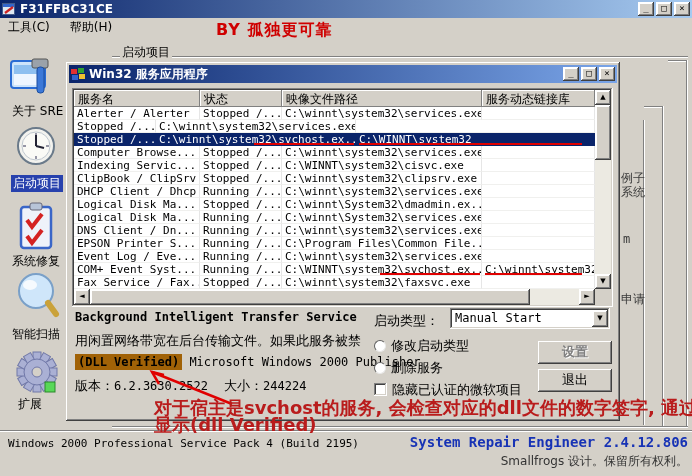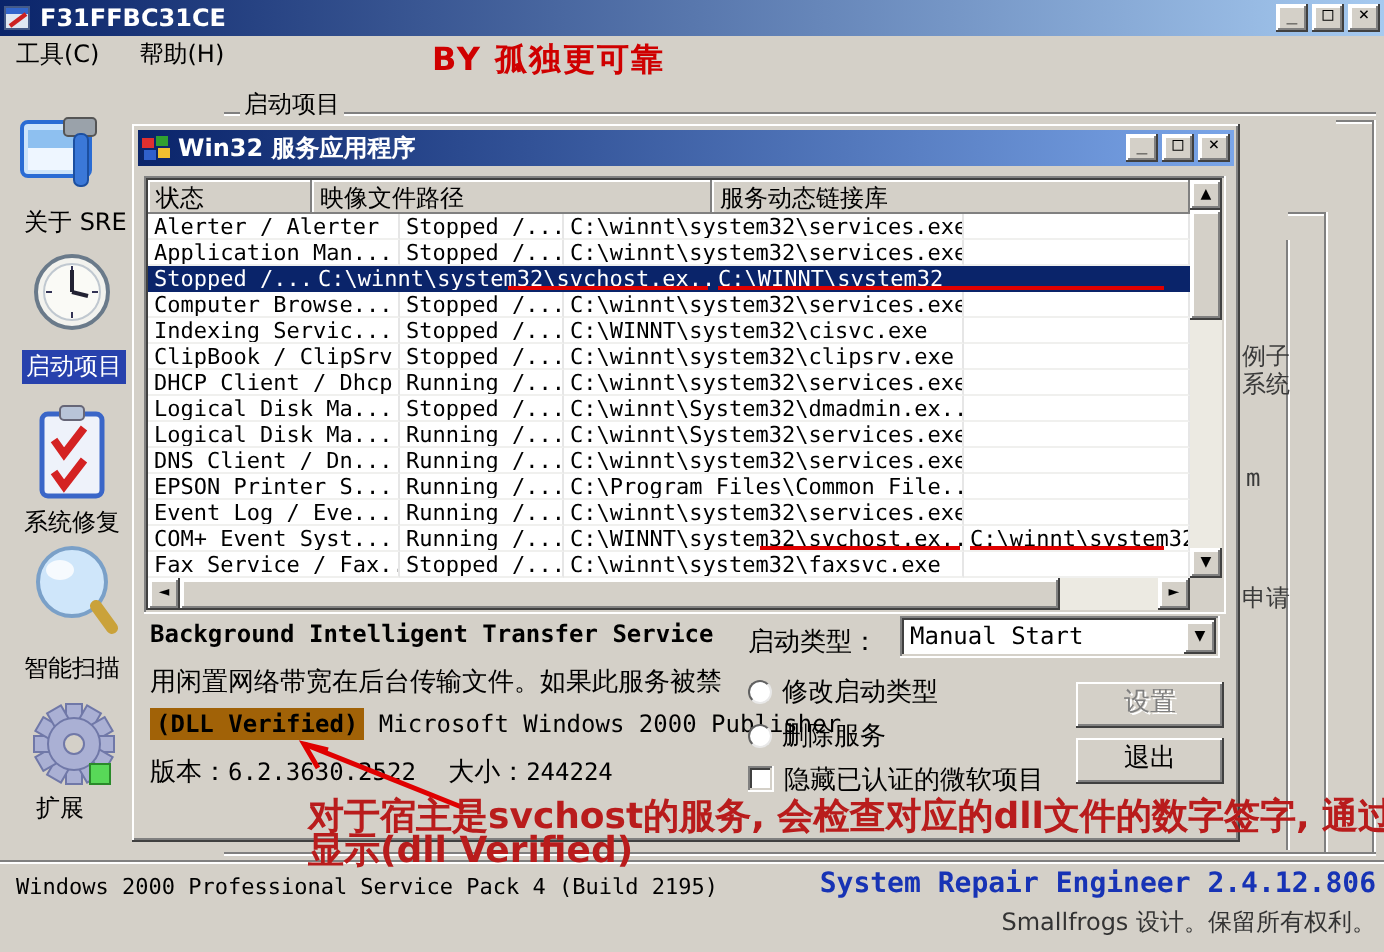--- a/index.html
+++ b/index.html
@@ -78,21 +78,21 @@
   .combo { left:384px; top:246px; width:160px; height:21px; background:#fff; }
   .combo-text { position:absolute; left:5px; top:3px; font-family:"DejaVu Sans Mono",monospace; font-size:12px; }
   .combo-btn { position:absolute; right:2px; top:2px; width:16px; height:17px; background:#d4d0c8; text-align:center;
                font-size:7px; line-height:16px;
                box-shadow: inset -1px -1px #404040, inset 1px 1px #fff, inset -2px -2px #808080, inset 2px 2px #fff; }
   .radio { display:inline-block; width:12px; height:12px; border-radius:50%; background:#fff;
            border:1px solid; border-color:#606060 #e8e8e8 #e8e8e8 #606060; vertical-align:-2px; margin-right:5px; }
   .checkbox { display:inline-block; width:13px; height:13px; background:#fff; vertical-align:-2px; margin-right:5px;
               box-shadow: inset -1px -1px #fff, inset 1px 1px #808080, inset -2px -2px #d4d0c8, inset 2px 2px #404040; }
   .btn { background:#d4d0c8; font-size:13px; text-align:center; line-height:22px; }
-  .btn.disabled { color:#808080; text-shadow:1px 1px 0 #fff; }
+  .btn.disabled { color:#808080; text-shadow:1px 1px 0 #fff;font-weight:bold; }
 
   
   .ann { color:#b91c1c; font-weight:bold; font-size:18px; white-space:nowrap; z-index:30; }
   .arrow-svg { left:128px; top:362px; z-index:30; }
 
   
   .status-divider { left:0; top:430px; width:692px; z-index:6; }
   .os-text { left:8px; top:437px; font-family:"DejaVu Sans Mono",monospace; font-size:11px; z-index:6; }
   .app-text { right:4px; top:434px; font-family:"DejaVu Sans Mono",monospace; font-weight:bold; font-size:14px; color:#1733b5; z-index:6; }
   .credit-text { right:4px; top:453px; font-size:12px; color:#333; z-index:6; }
@@ -197,33 +197,33 @@
         <rect x="8" y="7" width="6" height="5" fill="#f0c030"></rect>
       </svg>
       <span class="dlg-title-text nowrap">Win32 服务应用程序</span>
       <div class="winbtn">_</div>
       <div class="winbtn">□</div>
       <div class="winbtn">×</div>
     </div>
 
     <div class="list sunken">
       <div class="lheader">
+        <div class="hcell c1">服务名</div>
         <div class="hcell c2">状态</div>
         <div class="hcell c3">映像文件路径</div>
         <div class="hcell c4">服务动态链接库</div>
       </div>
       <div class="lbody">
           <div class="lrow">
             <div class="lcell c1">Alerter / Alerter</div>
             <div class="lcell c2">Stopped /...</div>
             <div class="lcell c3">C:\winnt\system32\services.exe</div>
             <div class="lcell c4"></div>
           </div>
           <div class="lrow">
-            <div class="lcell c1">Application Man...</div>
             <div class="lcell c2">Stopped /...</div>
             <div class="lcell c3">C:\winnt\system32\services.exe</div>
             <div class="lcell c4"></div>
           </div>
           <div class="lrow sel">
             <div class="lcell c2">Stopped /...</div>
             <div class="lcell c3">C:\winnt\system32\svchost.ex...<div class="redline-path"></div></div>
             <div class="lcell c4">C:\WINNT\system32<div class="redline-dll"></div></div>
           </div>
           <div class="lrow">

